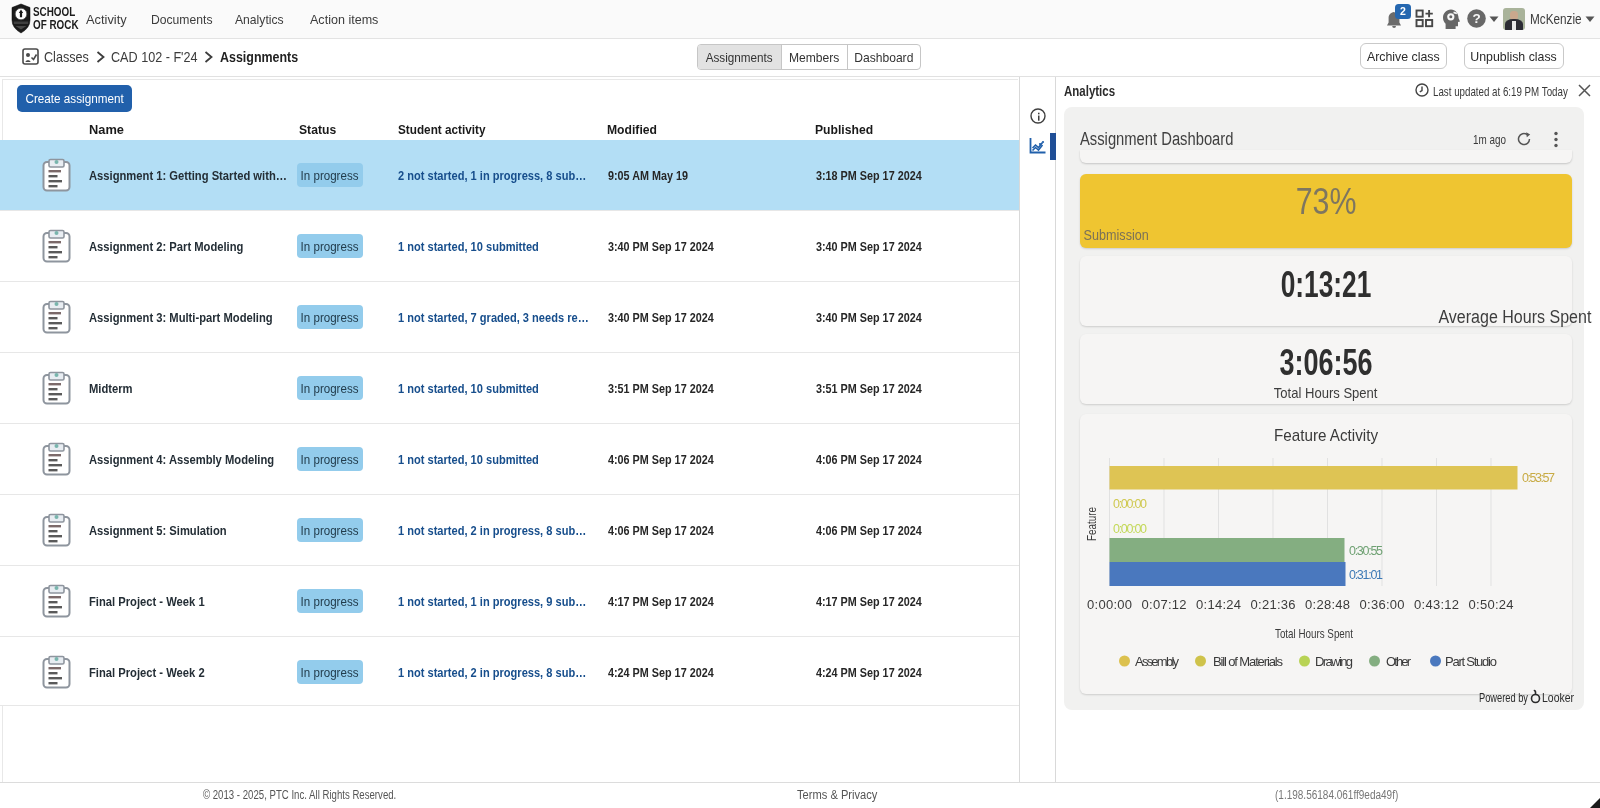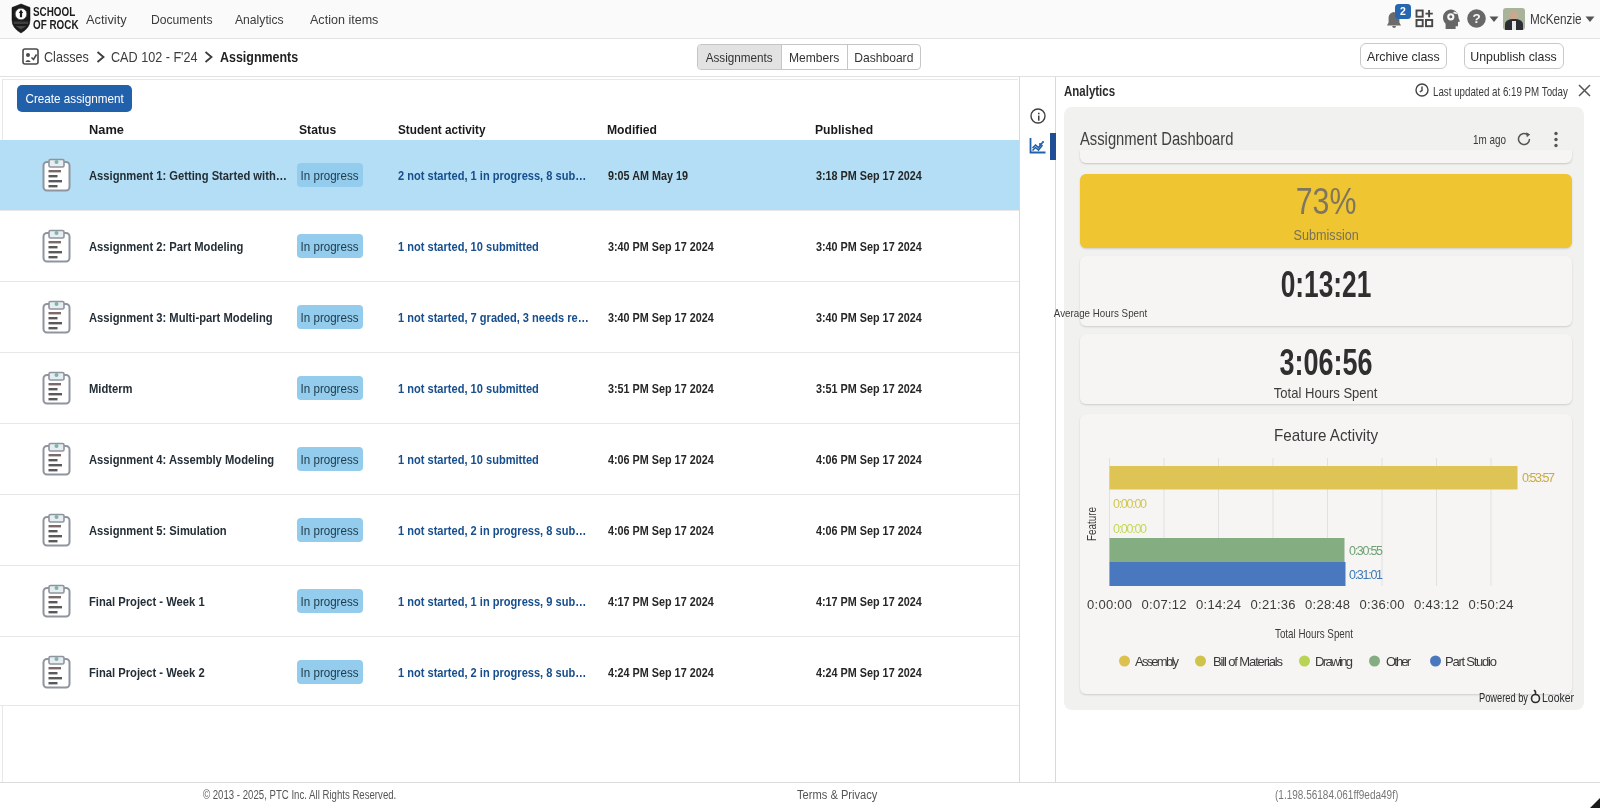--- a/index.html
+++ b/index.html
@@ -305,25 +305,25 @@
 <svg class="abs" style="left:1553px;top:131px;" width="6" height="17" viewBox="0 0 6 17">
   <circle cx="3" cy="2.5" r="1.7" fill="#555"></circle>
     <circle cx="3" cy="8.5" r="1.7" fill="#555"></circle>
     <circle cx="3" cy="14.5" r="1.7" fill="#555"></circle>
 </svg>
 
 <div class="abs" style="left:1080px;top:150px;width:492px;height:13px;background:#f6f5f4;border-radius:0 0 6px 6px;box-shadow:0 1px 2px rgba(0,0,0,.18);"></div>
 
 <div class="abs" style="left:1080px;top:174px;width:492px;height:74px;background:#efc531;border-radius:6px;box-shadow:0 1px 2px rgba(0,0,0,.15);"></div>
 <div class="abs" style="left:1080px;top:181px;width:492px;text-align:center;font-size:37px;color:#7e7660;"><span style="display:inline-block;transform:scaleX(.82);">73%</span></div>
-<div class="abs" style="left:1080px;top:227px;width:492px;text-align:center;font-size:14px;color:#7a7158;"><span style="display:inline-block;transform:scaleX(.9);">Submission</span></div>
+<div class="abs" style="left:1080px;top:227px;width:492px;text-align:left;font-size:14px;color:#7a7158;"><span style="display:inline-block;transform:scaleX(.9);">Submission</span></div>
 
 <div class="abs" style="left:1080px;top:256px;width:492px;height:70px;background:#f6f5f4;border-radius:6px;box-shadow:0 1px 2px rgba(0,0,0,.15);"></div>
 <div class="abs" style="left:1080px;top:264px;width:492px;text-align:center;font-size:36px;font-weight:bold;color:#2f2f2f;"><span style="display:inline-block;transform:scaleX(.73);">0:13:21</span></div>
-<div class="abs" style="left:1048px;top:307px;width:492px;text-align:left;font-size:11px;color:#3d3d3d;"><span style="display:inline-block;transform:scaleX(.89);">Average Hours Spent</span></div>
+<div class="abs" style="left:1109px;top:307px;width:492px;text-align:right;font-size:18px;color:#3d3d3d;"><span style="display:inline-block;transform:scaleX(.89);">Average Hours Spent</span></div>
 
 <div class="abs" style="left:1080px;top:334px;width:492px;height:70px;background:#f6f5f4;border-radius:6px;box-shadow:0 1px 2px rgba(0,0,0,.15);"></div>
 <div class="abs" style="left:1080px;top:342px;width:492px;text-align:center;font-size:36px;font-weight:bold;color:#2f2f2f;"><span style="display:inline-block;transform:scaleX(.75);">3:06:56</span></div>
 <div class="abs" style="left:1080px;top:385px;width:492px;text-align:center;font-size:14.5px;color:#3d3d3d;"><span style="display:inline-block;transform:scaleX(.9);">Total Hours Spent</span></div>
 
 <div class="abs" style="left:1080px;top:414px;width:492px;height:280px;background:#f6f5f4;border-radius:6px;box-shadow:0 1px 2px rgba(0,0,0,.15);"></div>
 <svg class="abs" style="left:1080px;top:414px;" width="492" height="280" viewBox="0 0 492 280" font-family="Liberation Sans,sans-serif">
   <text x="246" y="26.5" font-size="17" fill="#3a3a3a" text-anchor="middle" textLength="104" lengthAdjust="spacingAndGlyphs">Feature Activity</text>
   <g stroke="#e1e1e1" stroke-width="1">
     <line x1="29.5" y1="44" x2="29.5" y2="172"></line>

